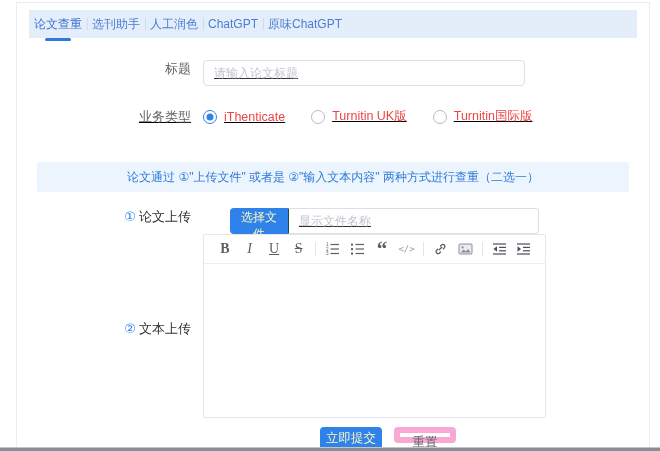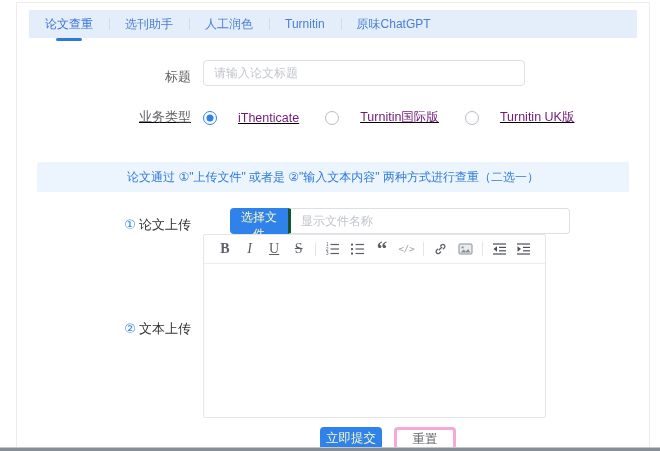--- a/index.html
+++ b/index.html
@@ -2,111 +2,111 @@
 <html><head>
 <meta charset="utf-8">
 <style>
   html,body{margin:0;padding:0;background:#fff;}
   .screen{position:relative;width:660px;height:451px;background:#fff;overflow:hidden;
     font-family:"Liberation Sans","DejaVu Sans",sans-serif;}
   .card{position:absolute;left:16px;top:2px;right:10px;bottom:0;background:#fff;
     border:1px solid #ececec;border-bottom:none;box-sizing:border-box;}
   
   .tabbar{margin:7px 12px 0 12px;height:28px;background:#e4eefb;display:flex;align-items:center;}
-  .tab{position:relative;padding:0 16px;font-size:12px;color:#4a7dd4;line-height:28px;cursor:pointer;white-space:nowrap;}
+  .tab{position:relative;padding:0 5px;font-size:12px;color:#4a7dd4;line-height:28px;cursor:pointer;white-space:nowrap;}
   .tab + .tab::before{content:"";position:absolute;left:0;top:8px;width:1px;height:12px;background:#c9ddf5;}
   .tab.active{color:#3a72d4;}
   .tab.active::after{content:"";position:absolute;left:50%;transform:translateX(-50%);bottom:-3px;
     width:26px;height:3px;background:#2d7bd9;border-radius:1.5px;}
   
-  .row{display:flex;align-items:flex-end;}
+  .row{display:flex;align-items:flex-start;}
   .label{flex:none;width:174px;text-align:right;padding-right:12px;font-size:13px;color:#606266;}
   .label .circ{color:#2e82e9;margin-right:3px;font-size:13px;}
   .label.dark{color:#303133;}
   .input{box-sizing:border-box;height:26px;border:1px solid #dcdfe6;border-radius:4px;
     padding:0 10px;font-size:12px;color:#303133;background:#fff;outline:none;
-    font-family:"Liberation Sans","DejaVu Sans",sans-serif;}
+    font-family:"Liberation Sans","DejaVu Sans",sans-serif;text-decoration:underline;}
   .input::placeholder{color:#c0c4cc;}
   .row-title{margin-top:22px;}
   .title-input{width:322px;}
   
   .row-radio{margin-top:22px;text-decoration:underline;}
   .radios{display:flex;align-items:center;gap:26px;}
-  .radio{display:flex;align-items:center;gap:21px;font-size:12.5px;color:#701a75;cursor:pointer;}
+  .radio{display:flex;align-items:center;gap:7px;font-size:12.5px;color:#ef4444;cursor:pointer;}
   .rdot{box-sizing:border-box;width:14px;height:14px;border-radius:50%;border:1px solid #b8bcc4;background:#fff;position:relative;}
   .rdot.checked{border-color:#2e82e9;}
   .rdot.checked::after{content:"";position:absolute;left:50%;top:50%;transform:translate(-50%,-50%);
     width:7px;height:7px;border-radius:50%;background:#2e82e9;}
   
   .banner{margin:36px 20px 0 20px;height:30px;line-height:30px;background:#ecf4fd;border-radius:2px;
     text-align:center;font-size:12px;color:#2f7ad9;}
   
   .row-upload{margin-top:16px;}
   .btn{box-sizing:border-box;border:none;border-radius:4px;font-size:12px;cursor:pointer;
     font-family:"Liberation Sans","DejaVu Sans",sans-serif;}
   .btn.primary{background:#2e82e9;color:#fef9c3;margin-left:27px;}
   .file-btn{width:58px;height:26px;border-radius:4px 0 0 4px;}
-  .file-input{width:282px;border-radius:0 4px 4px 0;border-left:3px solid #14532d;}
+  .file-input{width:251px;border-radius:0 4px 4px 0;border-left:1px solid #14532d;}
   
   .row-editor{align-items:center;}
   .row-editor .label{padding-top:6px;}
   .editor{box-sizing:border-box;width:343px;height:184px;border:1px solid #e3e6eb;border-radius:2px;background:#fff;}
   .toolbar{box-sizing:border-box;height:29px;border-bottom:1px solid #ebedf0;display:flex;align-items:center;
     justify-content:space-between;padding:0 13px;}
   .ticon{display:inline-flex;align-items:center;justify-content:center;width:16px;height:18px;
     color:#5a5e66;cursor:pointer;font-family:"Liberation Serif","DejaVu Serif",serif;font-size:14px;line-height:18px;}
   .ticon.b{font-weight:700;}
   .ticon.i{font-style:italic;}
   .ticon.u{text-decoration:underline;}
   .ticon.s{text-decoration:line-through;}
   .ticon.quote{font-size:21px;font-weight:700;line-height:30px;}
   .ticon.code{font-family:"DejaVu Sans Mono",monospace;font-size:9px;color:#9aa0a8;}
   .tdiv{width:1px;height:14px;background:#e3e5e8;}
   .editor-content{height:154px;cursor:text;}
   
   .row-actions{margin-top:9px;}
   .actions{width:343px;display:flex;justify-content:center;gap:12px;}
   .submit-btn{width:62px;height:23px;font-size:12.5px;}
-  .btn.plain{width:62px;height:23px;background:#fff;border:3px solid #f9a8d4;color:#606266;font-size:12.5px;}
+  .btn.plain{width:62px;height:16px;background:#fff;border:6px solid #f9a8d4;color:#606266;font-size:12.5px;}
   
   .bottom-line{position:absolute;left:0;right:0;bottom:0;height:3px;background:#878e95;border-top:1px solid #c2c6cb;}
 </style>
 </head>
 <body>
 
 <div class="screen">
   <div class="card">
 
     <div class="tabbar">
       <div class="tab active">论文查重</div>
       <div class="tab">选刊助手</div>
       <div class="tab">人工润色</div>
-      <div class="tab">Turnitin</div>
+      <div class="tab">ChatGPT</div>
       <div class="tab">原味ChatGPT</div>
     </div>
 
     <div class="row row-title">
       <div class="label">标题</div>
       <input class="input title-input" type="text" placeholder="请输入论文标题" style="">
     </div>
 
     <div class="row row-radio">
       <div class="label">业务类型</div>
       <div class="radios">
         <label class="radio">
           <span class="rdot checked"></span>
           <span>iThenticate</span>
         </label>
         <label class="radio">
           <span class="rdot"></span>
-          <span>Turnitin国际版</span>
+          <span>Turnitin UK版</span>
         </label>
         <label class="radio">
           <span class="rdot"></span>
-          <span>Turnitin UK版</span>
+          <span>Turnitin国际版</span>
         </label>
       </div>
     </div>
 
     <div class="banner">
       <span>论文通过 ①"上传文件" 或者是 ②"输入文本内容" 两种方式进行查重（二选一）</span>
     </div>
 
     <div class="row row-upload">
       <div class="label dark">

